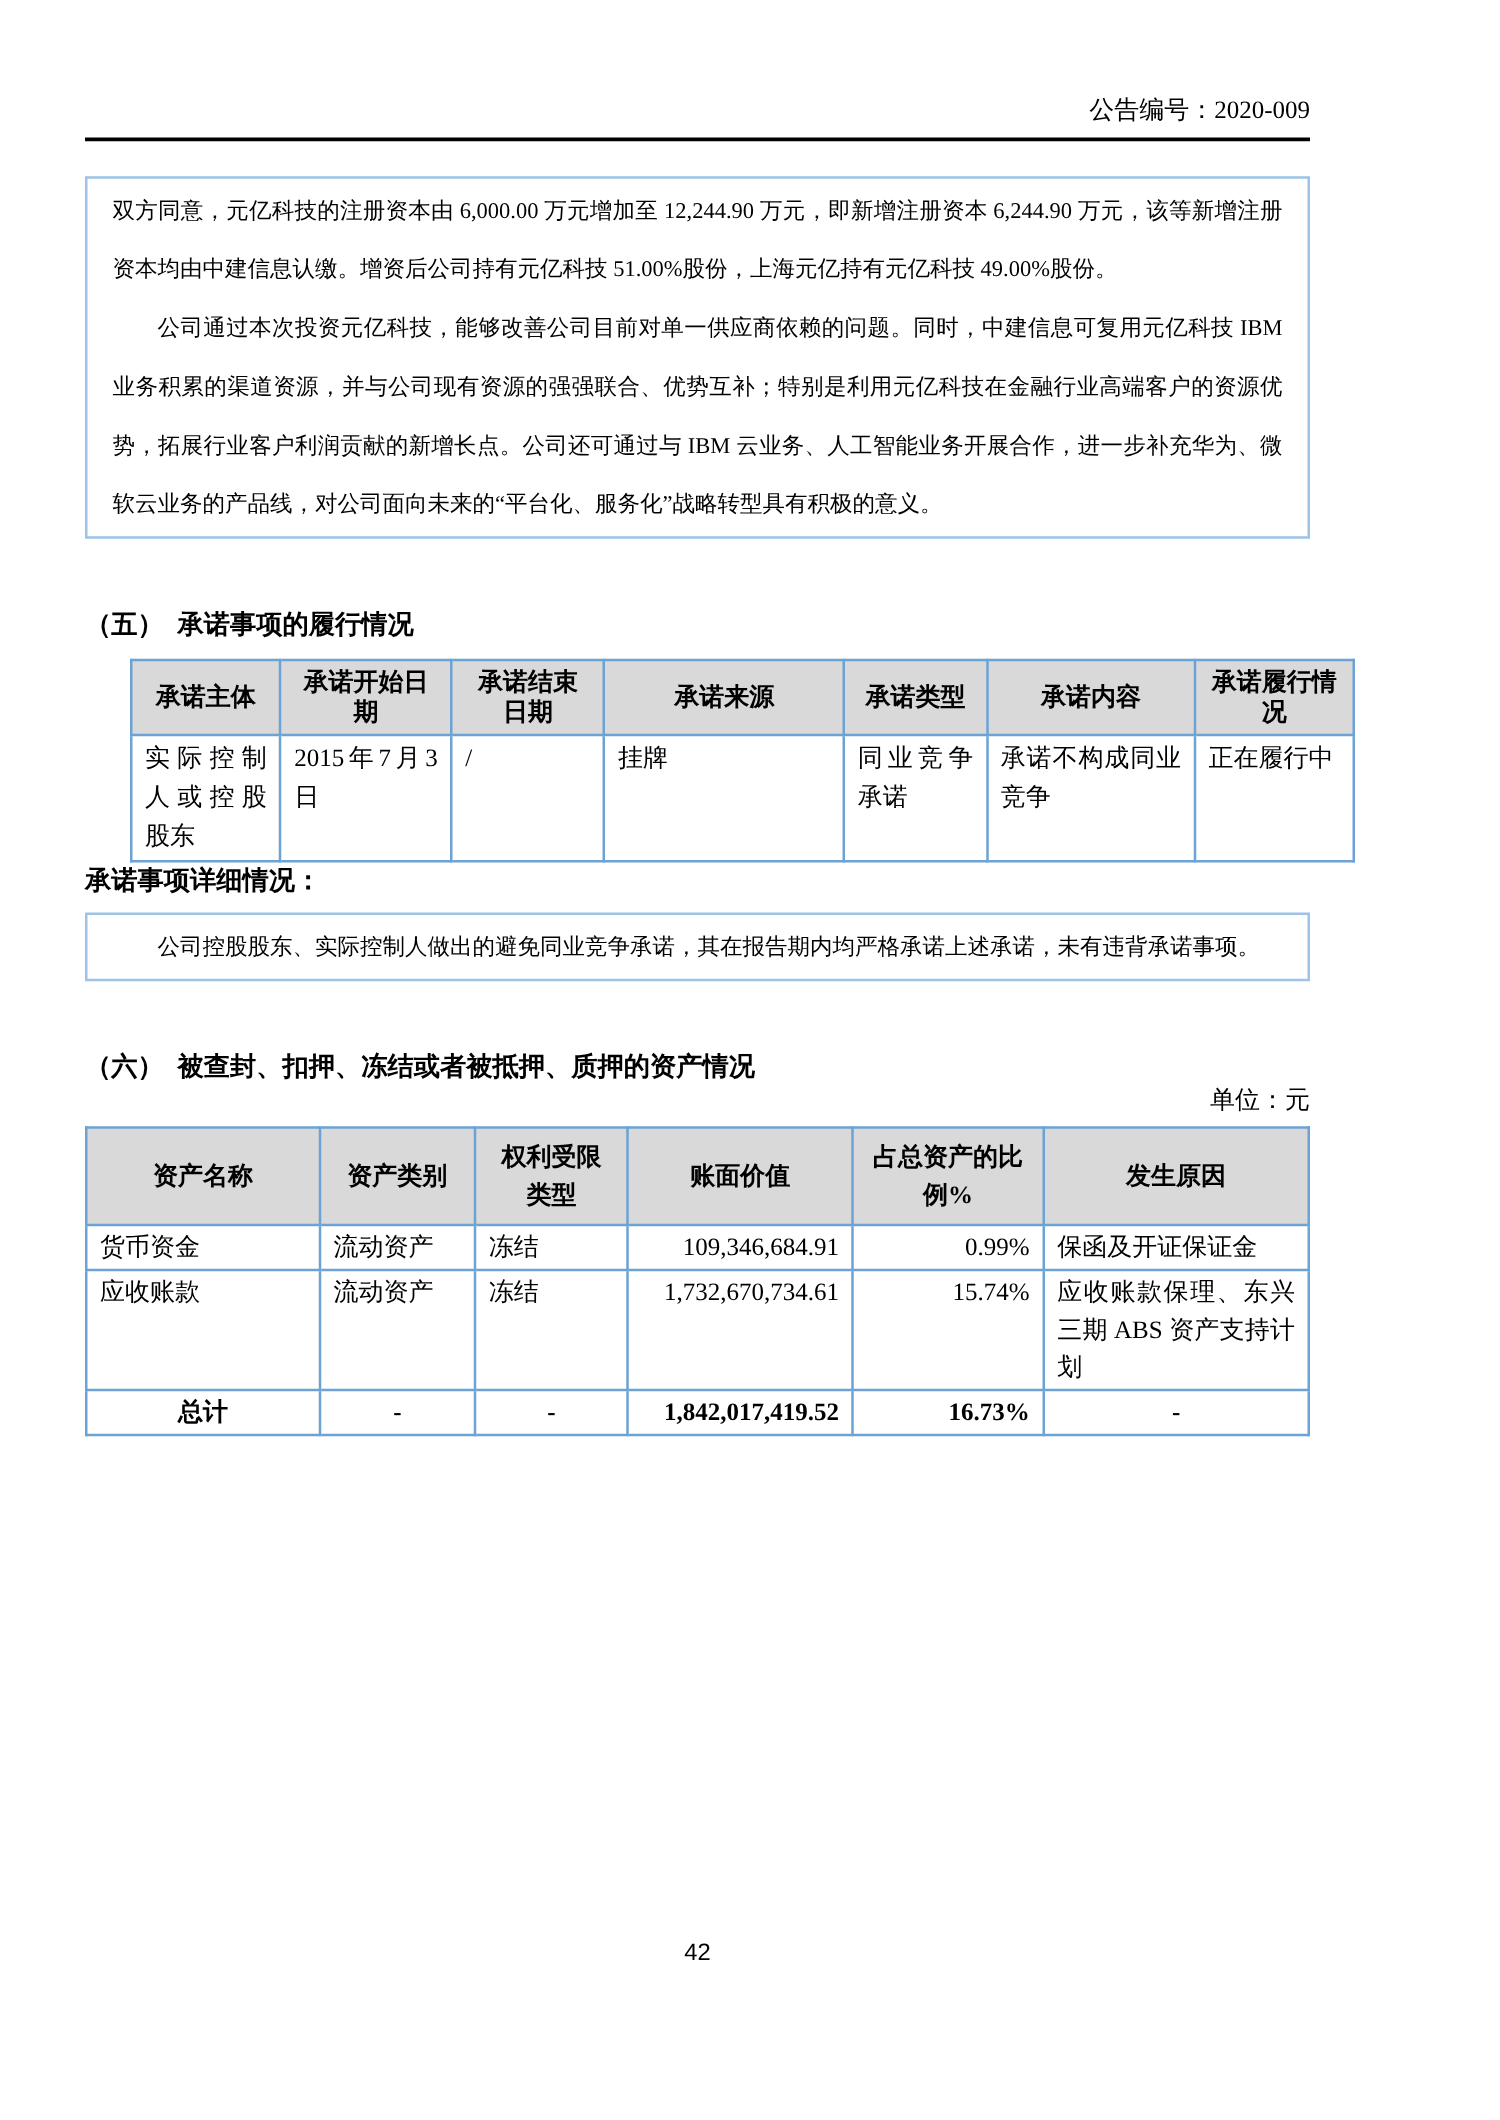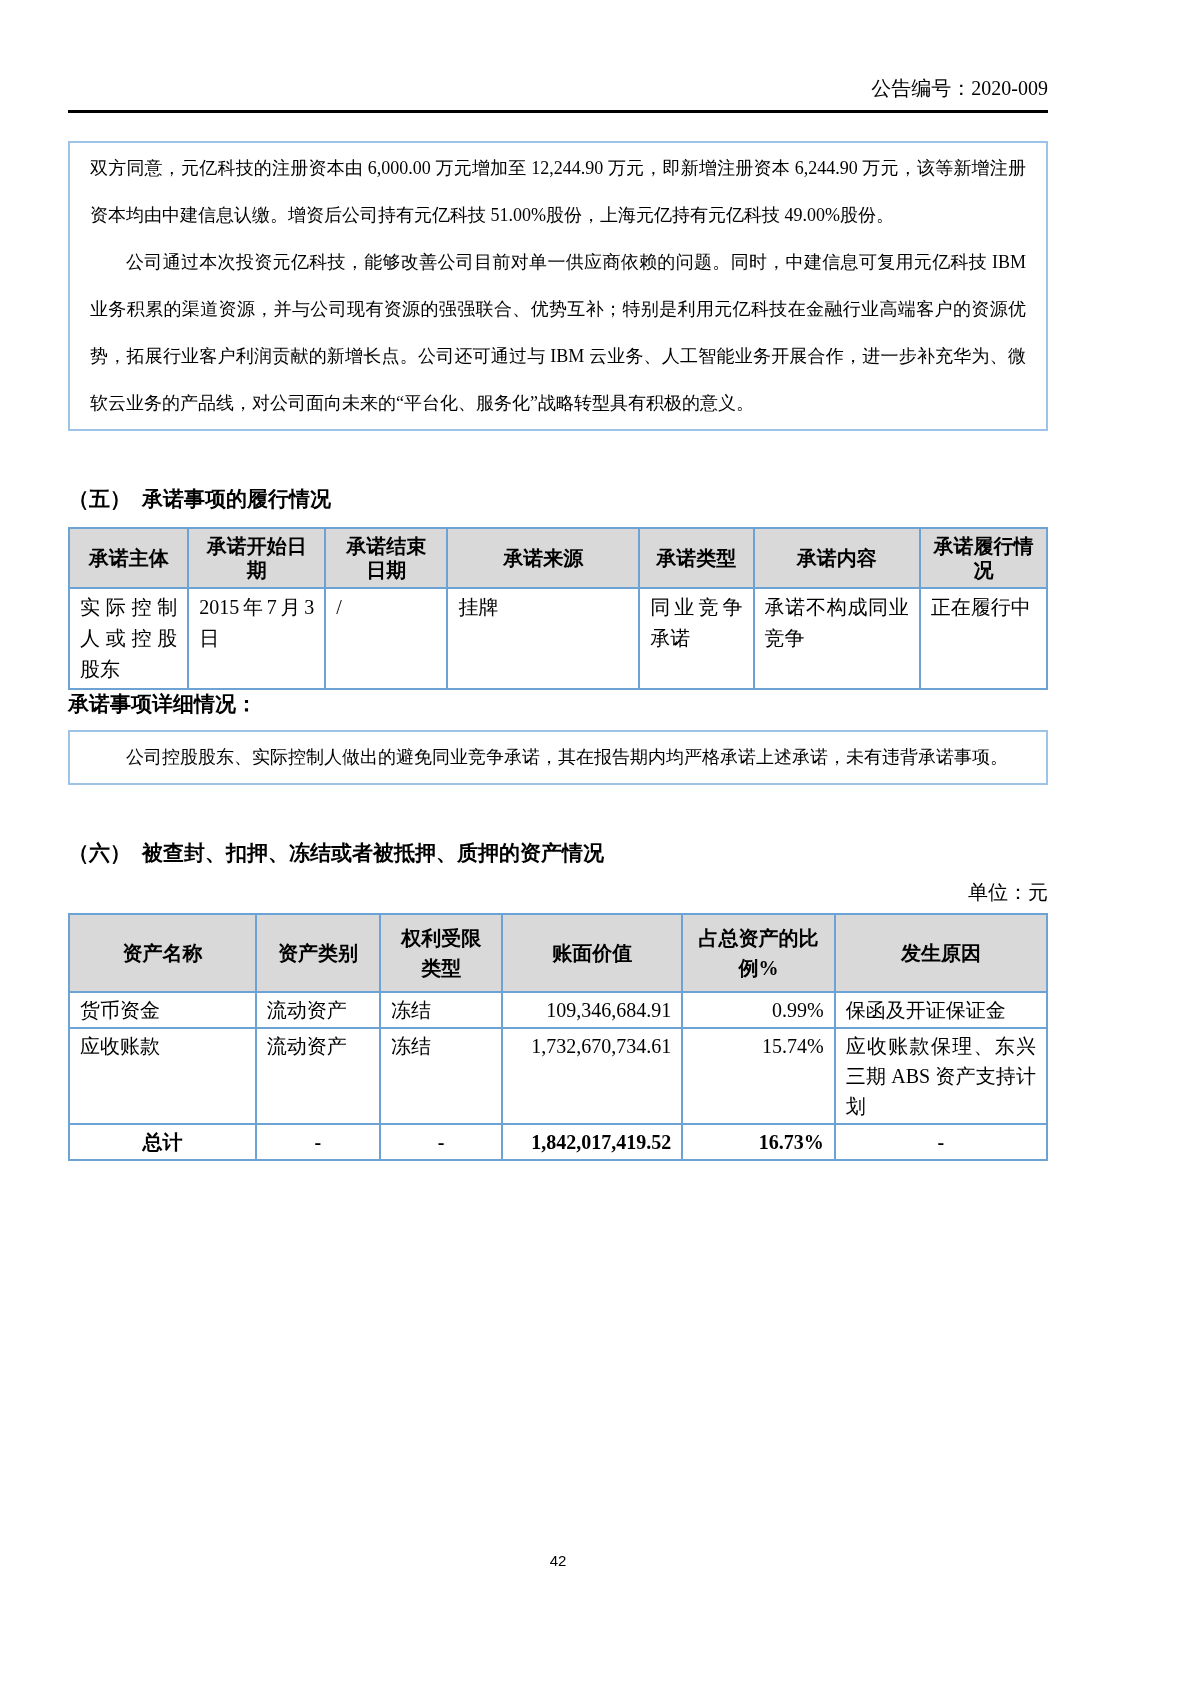--- a/index.html
+++ b/index.html
@@ -60,42 +60,42 @@
     vertical-align: middle;
   }
   td {
     border: 2px solid var(--table-border);
     font-size: 20px;
     line-height: 31px;
     padding: 3px 10px;
     vertical-align: top;
     text-align: justify;
   }
-  .t1 { margin-top: 14px; }
+  .t1 { margin-top: 14px; margin-left: 36px; }
   .t1 td { height: 96px; }
 
   .detail-heading { font-weight: bold; font-size: 21px; line-height: 28px; }
   .box-detail { margin-top: 12px; }
 
-  .unit-label { margin-top: 12px; text-align: right; font-size: 20px; line-height: 26px; }
+  .unit-label { margin-top: 0; text-align: right; font-size: 20px; line-height: 26px; }
 
   .t2 { margin-top: 8px; }
   .t2 th { line-height: 30px; padding: 8px 12px; }
   .t2 td { line-height: 30px; padding: 2px 10px; }
   .t2 td.num { text-align: right; }
   .t2 td.ctr { text-align: center; }
   .t2 tr.total-row td { font-weight: bold; height: 32px; }
 
   .page-number {
     position: absolute;
     top: 1552px;
     left: 0;
     width: 100%;
     text-align: center;
-    font-size: 15px;
+    font-size: 19px;
     font-family: "Liberation Sans", "DejaVu Sans", sans-serif;
   }
 </style>
 </head>
 <body>
 
 <div class="page">
   <div class="content">
 
     <div class="doc-header">公告编号：2020-009</div>

